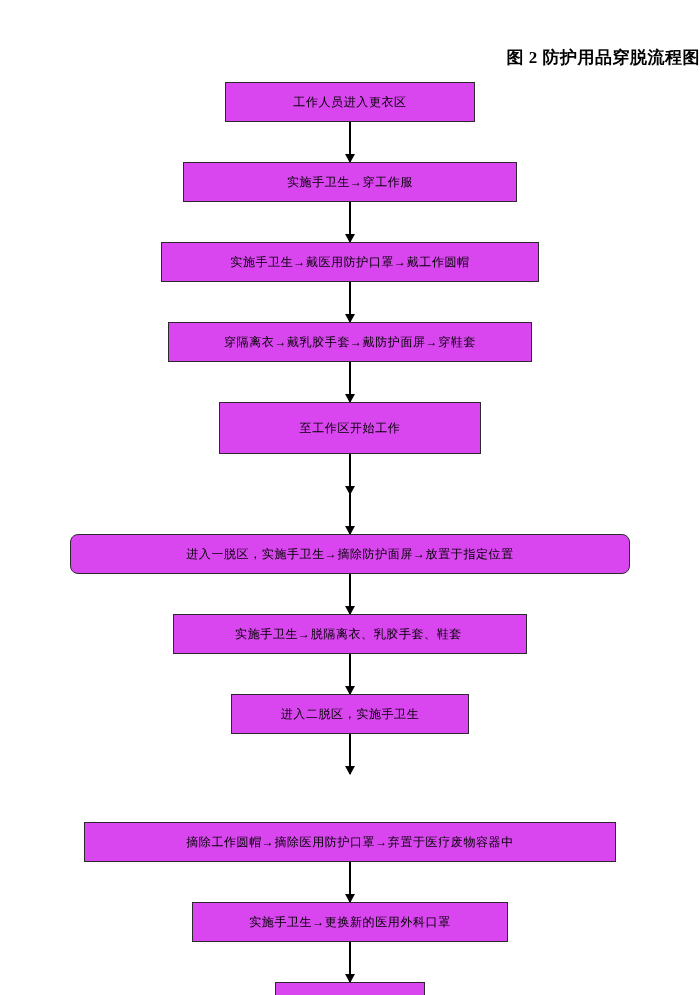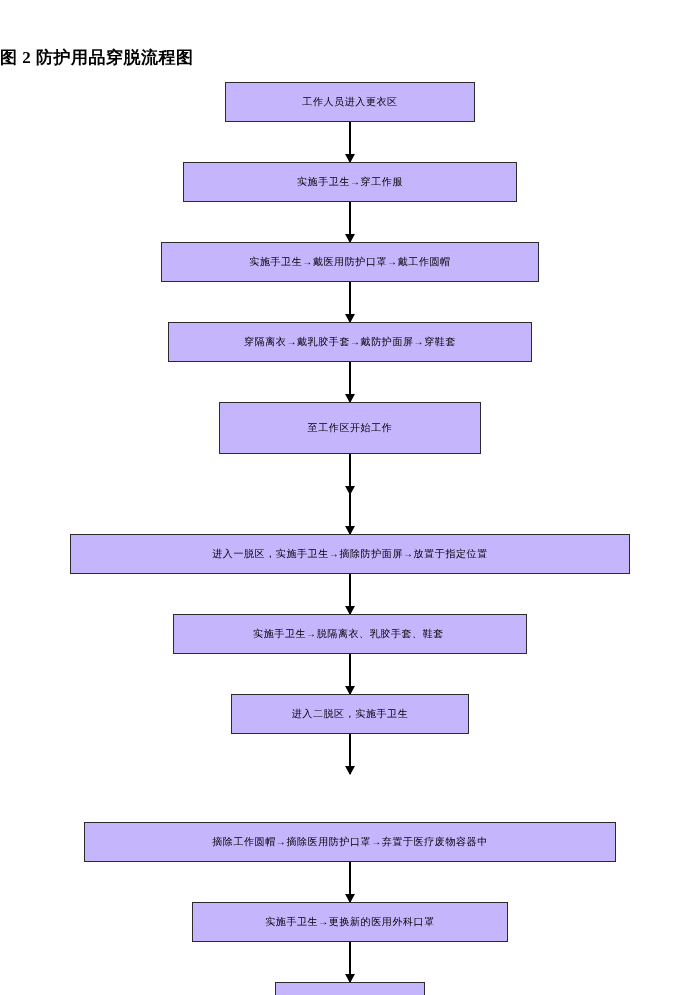--- a/index.html
+++ b/index.html
@@ -17,43 +17,43 @@
   #page {
     position: relative;
     width: 700px;
     height: 995px;
   }
   #title {
     position: absolute;
     top: 46px;
     left: 0;
     width: 700px;
-    text-align: left;
+    text-align: right;
     font-size: 17px;
     font-weight: bold;
     letter-spacing: 0.5px;
   }
   .flow {
     position: absolute;
     top: 82px;
     left: 0;
     width: 700px;
   }
   .row {
     position: relative;
     width: 700px;
     display: flex;
     justify-content: center;
   }
   .node {
     box-sizing: border-box;
-    background: #c4b5fd;
+    background: #d946ef;
     border: 1px solid #2b2b2b;
     text-align: center;
-    font-size: 10px;
+    font-size: 12px;
     line-height: 1.2;
     display: flex;
     align-items: center;
     justify-content: center;
     padding: 0 10px;
     white-space: nowrap;
     letter-spacing: 0.6px;
   }
   .arrow {
     position: relative;
@@ -132,21 +132,21 @@
         </div>
     </div>
 
     <div class="arrow">
       <div class="shaft" style="height:40px;">
           <div class="head"></div>
         </div>
     </div>
 
     <div class="row">
-      <div class="node" style="width:560px;height:40px;">进入一脱区，实施手卫生→摘除防护面屏→放置于指定位置</div>
+      <div class="node" style="width:560px;height:40px;border-radius:8px;">进入一脱区，实施手卫生→摘除防护面屏→放置于指定位置</div>
     </div>
     <div class="arrow">
       <div class="shaft" style="height:40px;">
           <div class="head"></div>
         </div>
     </div>
 
     <div class="row">
       <div class="node" style="width:354px;height:40px;padding-left:7px;">实施手卫生→脱隔离衣、乳胶手套、鞋套</div>
     </div>

